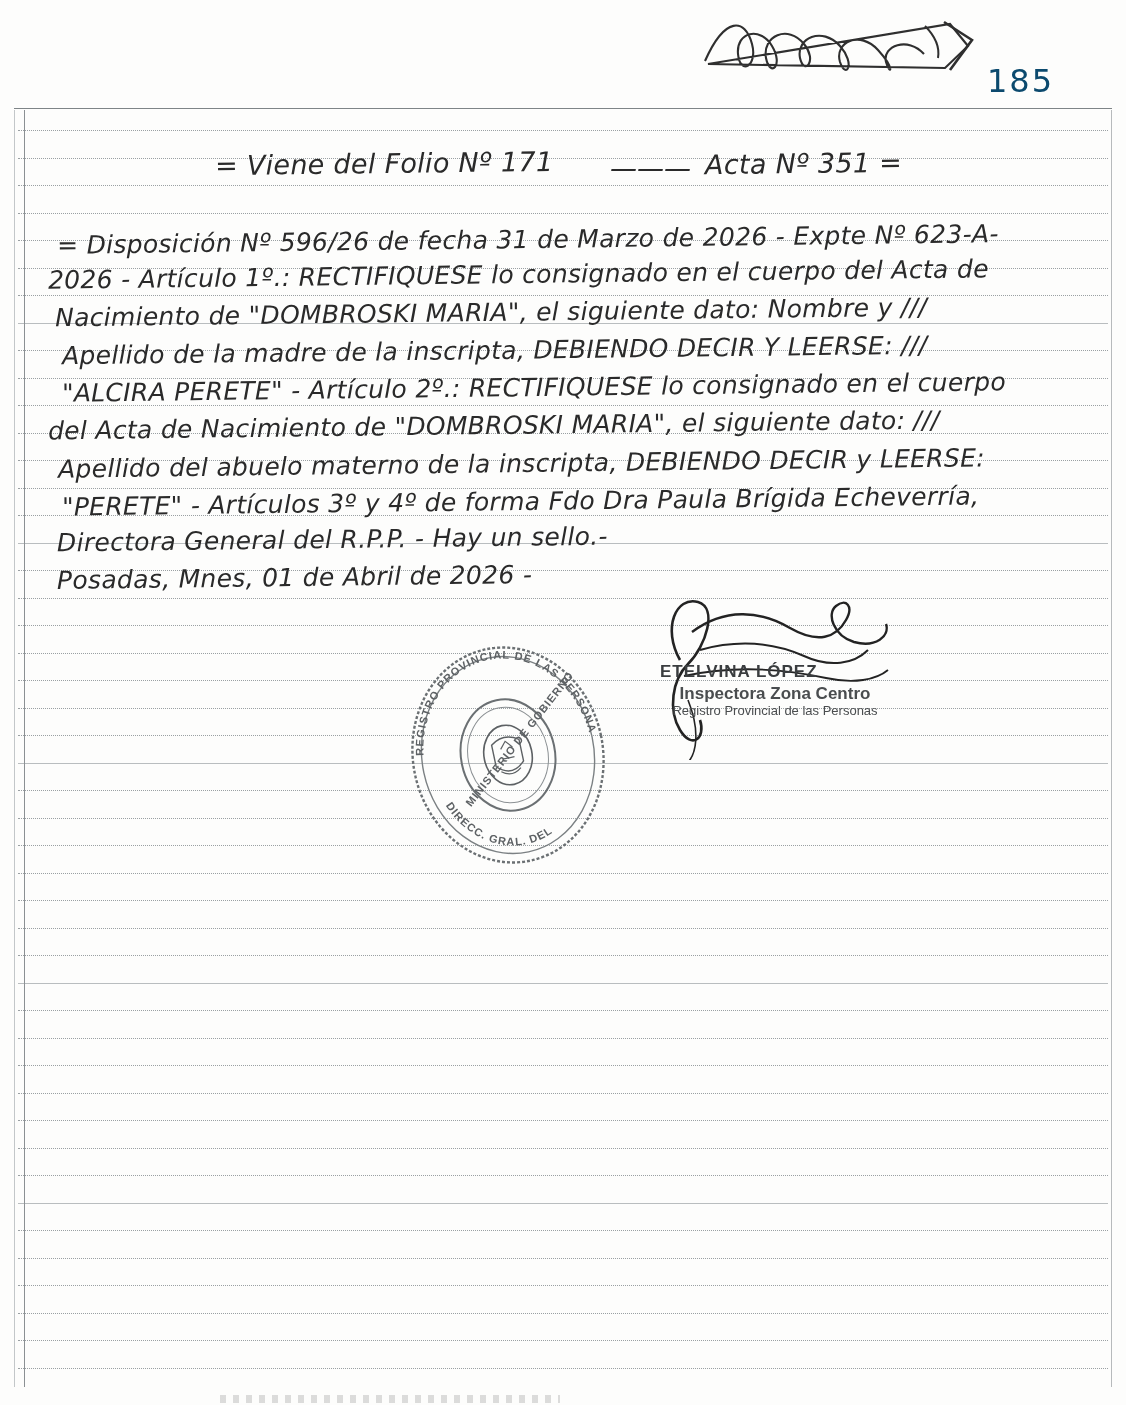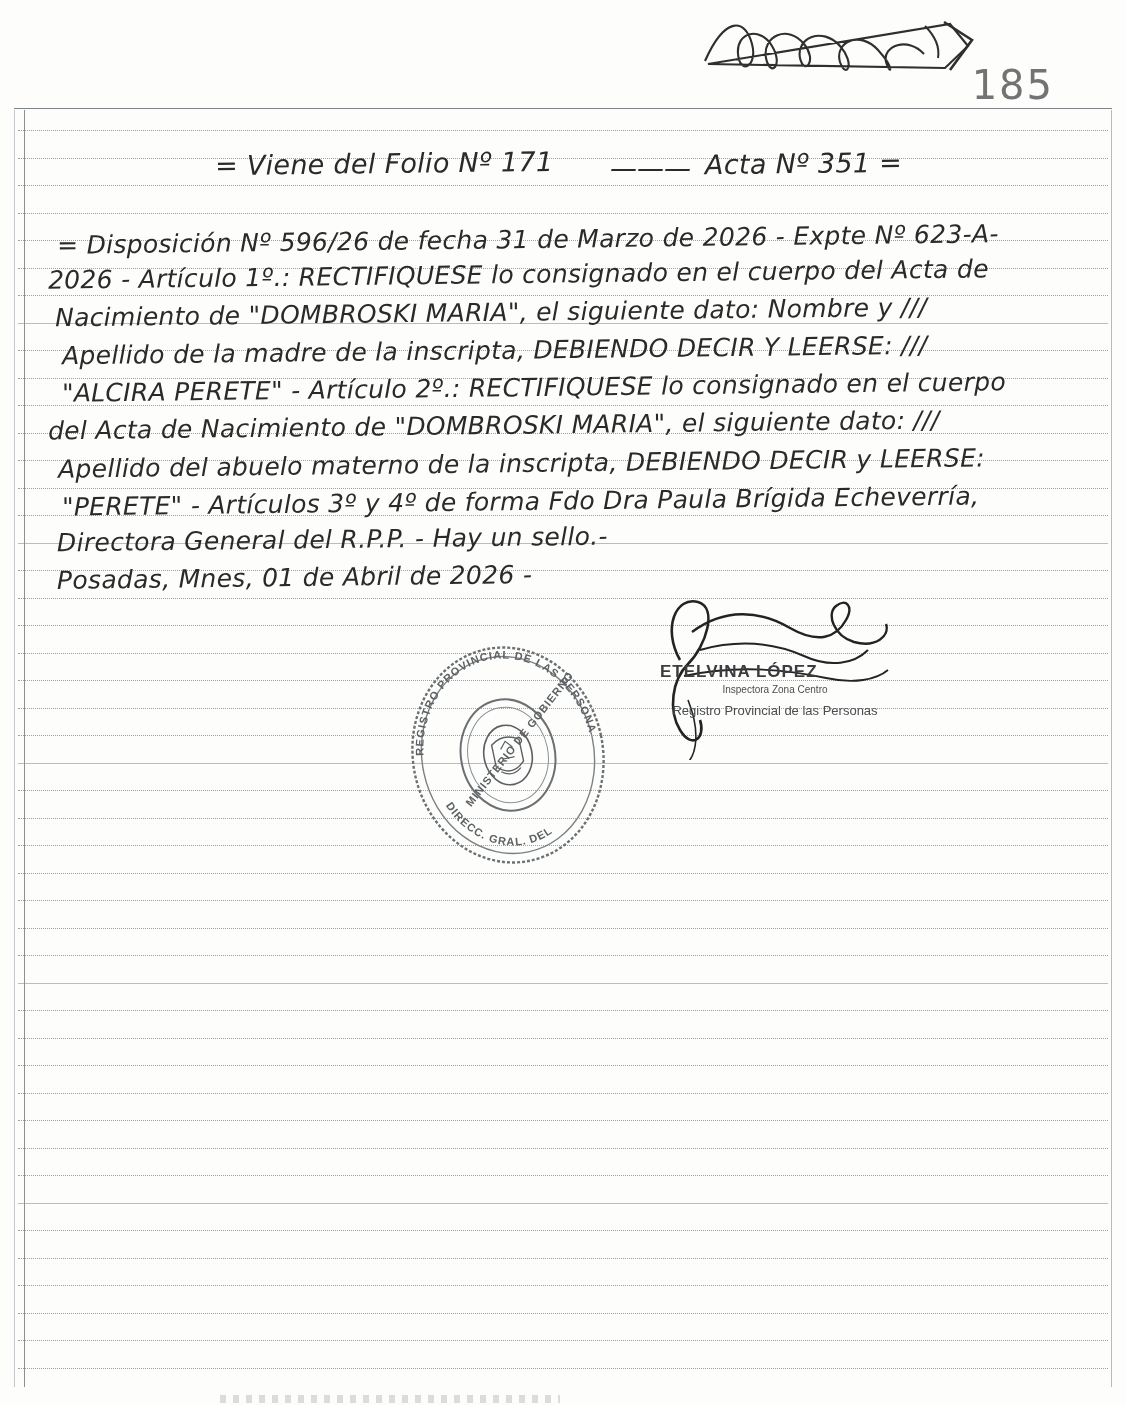--- a/index.html
+++ b/index.html
@@ -76,22 +76,22 @@
     letter-spacing: 0.3px;
   }
   .hand.skew {
     transform: rotate(-0.7deg);
   }
   .folio-num {
     position: absolute;
     right: 72px;
     top: 62px;
     font-family: "DejaVu Sans", sans-serif;
-    font-size: 40px;
-    color: #737373;
+    font-size: 32px;
+    color: #0c4a6e;
     letter-spacing: 2px;
   }
   .header-line {
     font-size: 27px;
   }
   .body-line {
     font-size: 25px;
   }
 
   
@@ -138,22 +138,23 @@
     letter-spacing: 1px;
     color: #3a3d3f;
   }
   .sig-role {
     position: absolute;
     left: 655px;
     top: 684px;
     width: 240px;
     text-align: center;
     font-family: "Liberation Sans", sans-serif;
-    font-size: 10px;
+    font-size: 17px;
     color: #4a4d4f;
+    font-weight: bold;
   }
   .sig-org {
     position: absolute;
     left: 645px;
     top: 703px;
     width: 260px;
     text-align: center;
     font-family: "Liberation Sans", sans-serif;
     font-size: 13px;
     color: #4a4d4f;

